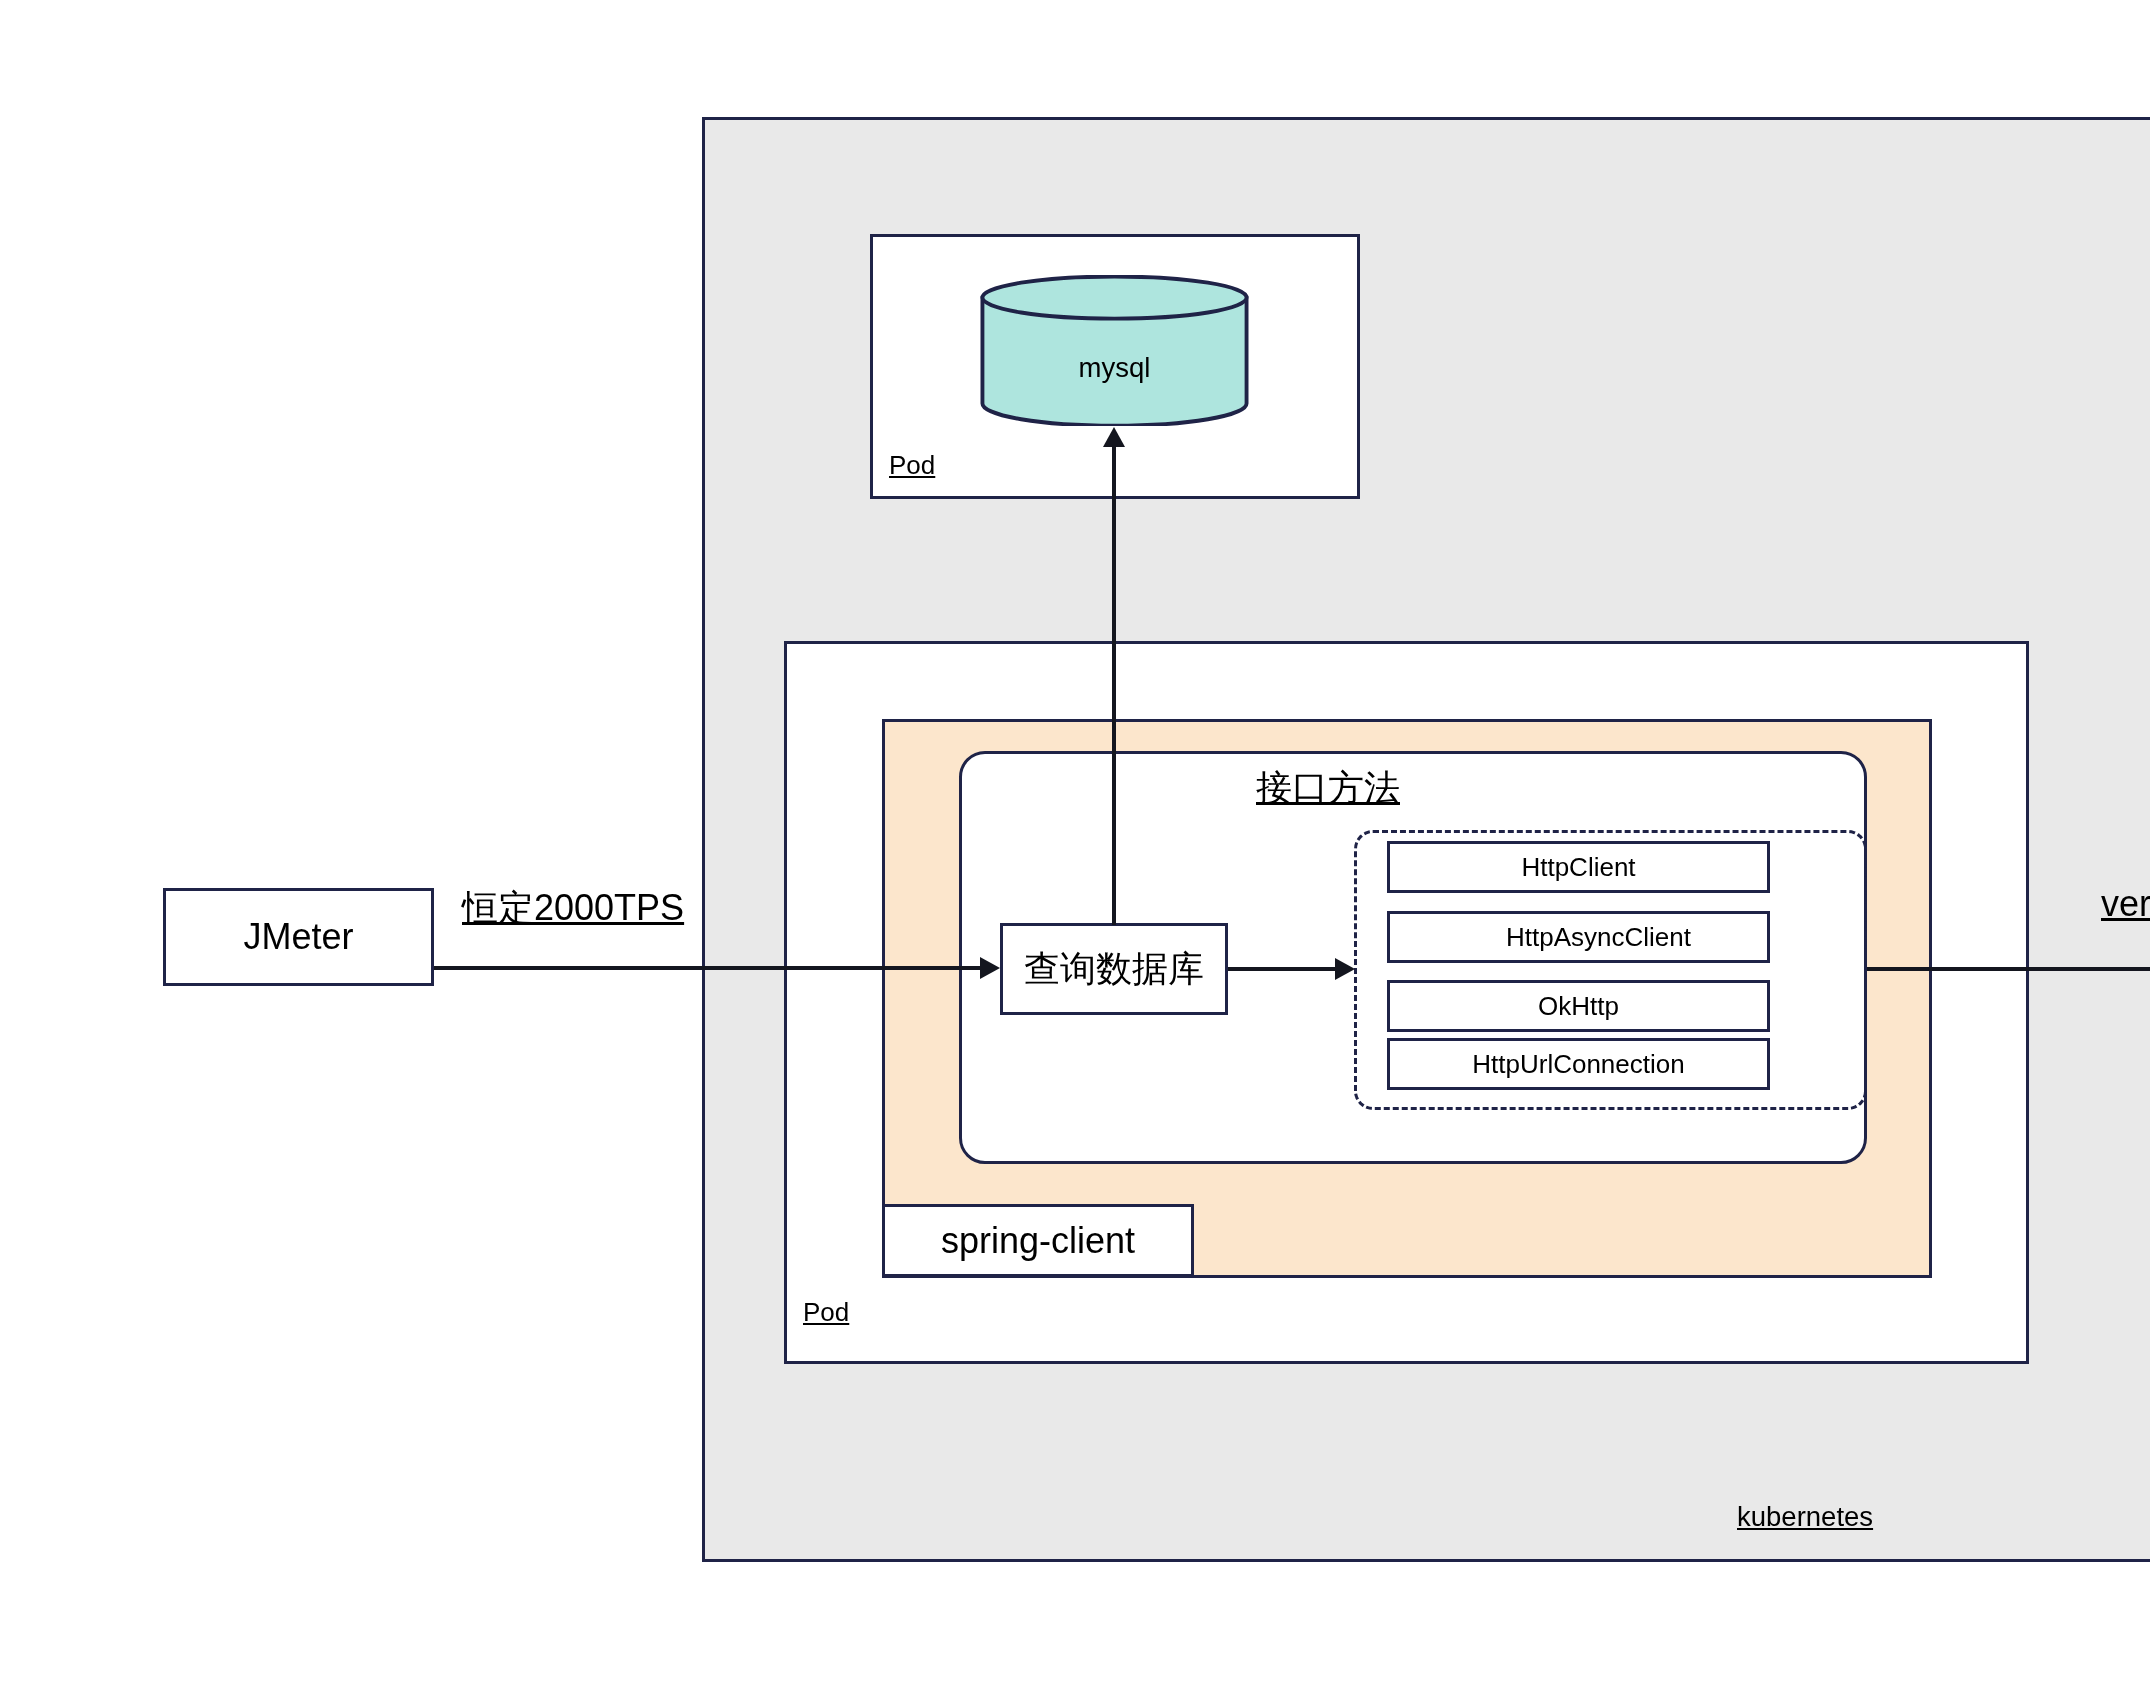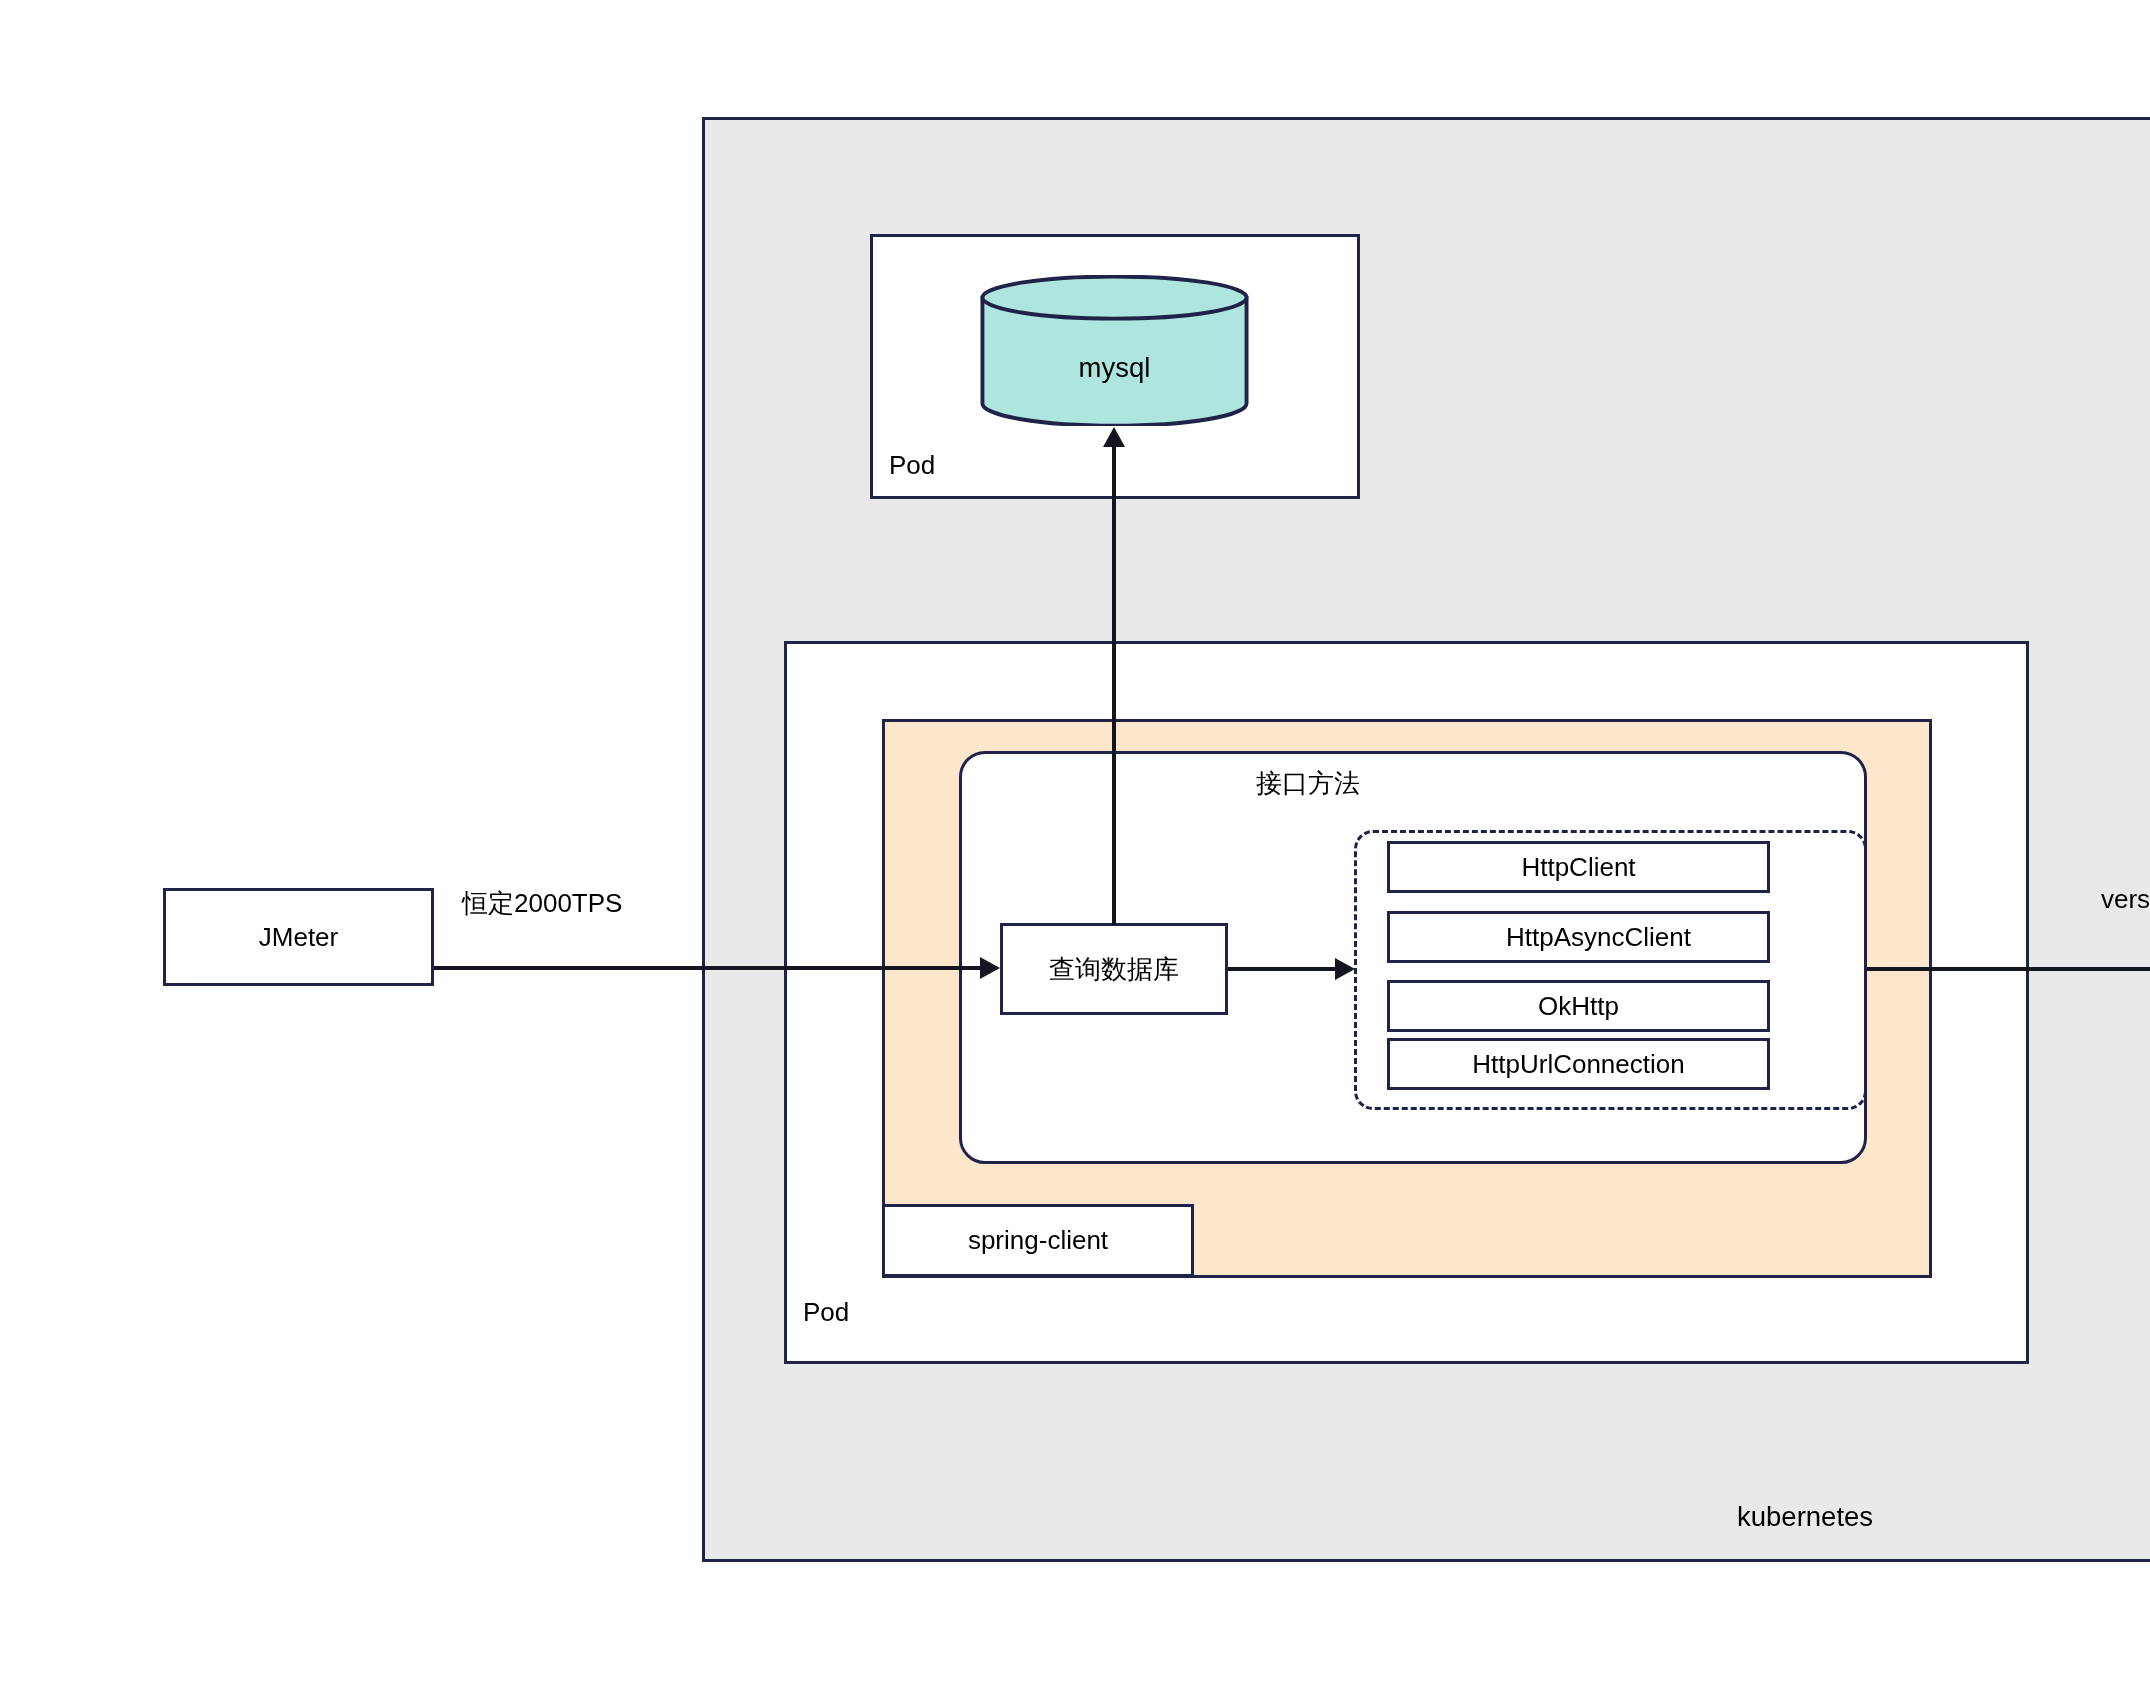--- a/index.html
+++ b/index.html
@@ -35,32 +35,33 @@
   .dashed {
     border: 3px dashed #1f2347;
     border-radius: 19px;
     background: transparent;
   }
   .lbl {
     position: absolute;
     color: #000000;
     white-space: nowrap;
     line-height: 1;
+    text-decoration: underline;
   }
   .ctr {
     position: absolute;
     display: flex;
     align-items: center;
     justify-content: center;
     color: #000000;
     white-space: nowrap;
     box-sizing: border-box;
   }
   .f60 { font-size: 26px; }
-  .f62 { font-size: 26px; }
+  .f62 { font-size: 36px; }
   .f64 { font-size: 27.5px; }
   .line {
     position: absolute;
     background: #14161f;
   }
   .hline { height: 3.9px; }
   .vline { width: 3.9px; }
   .arrow-r {
     position: absolute;
     width: 0; height: 0;

